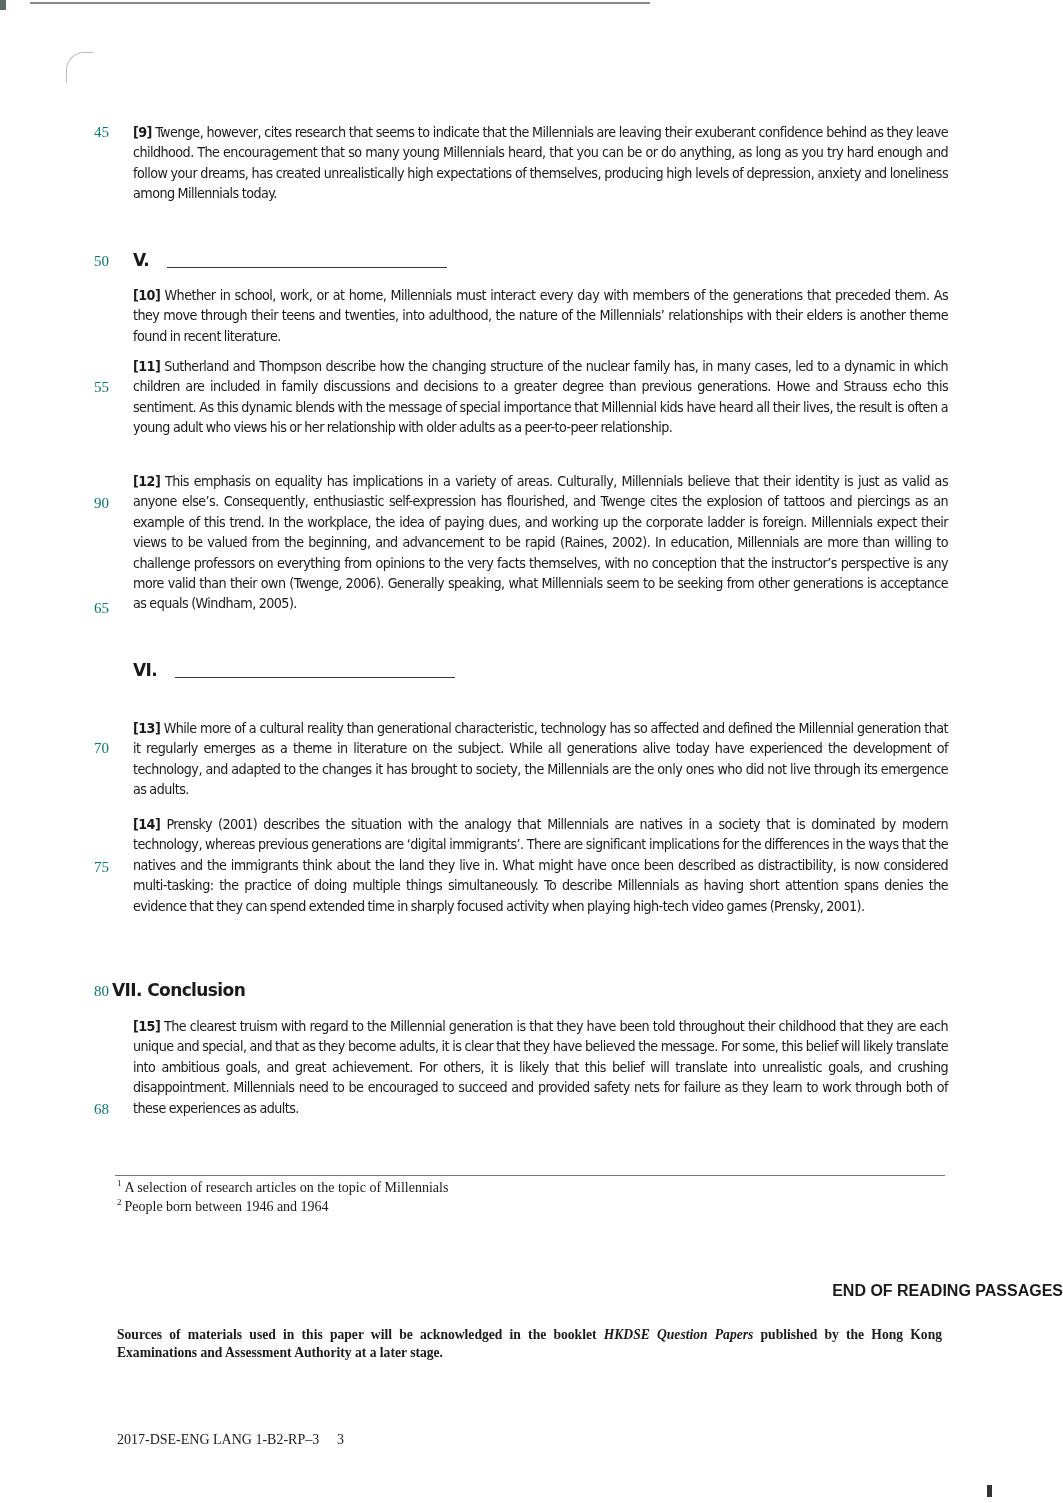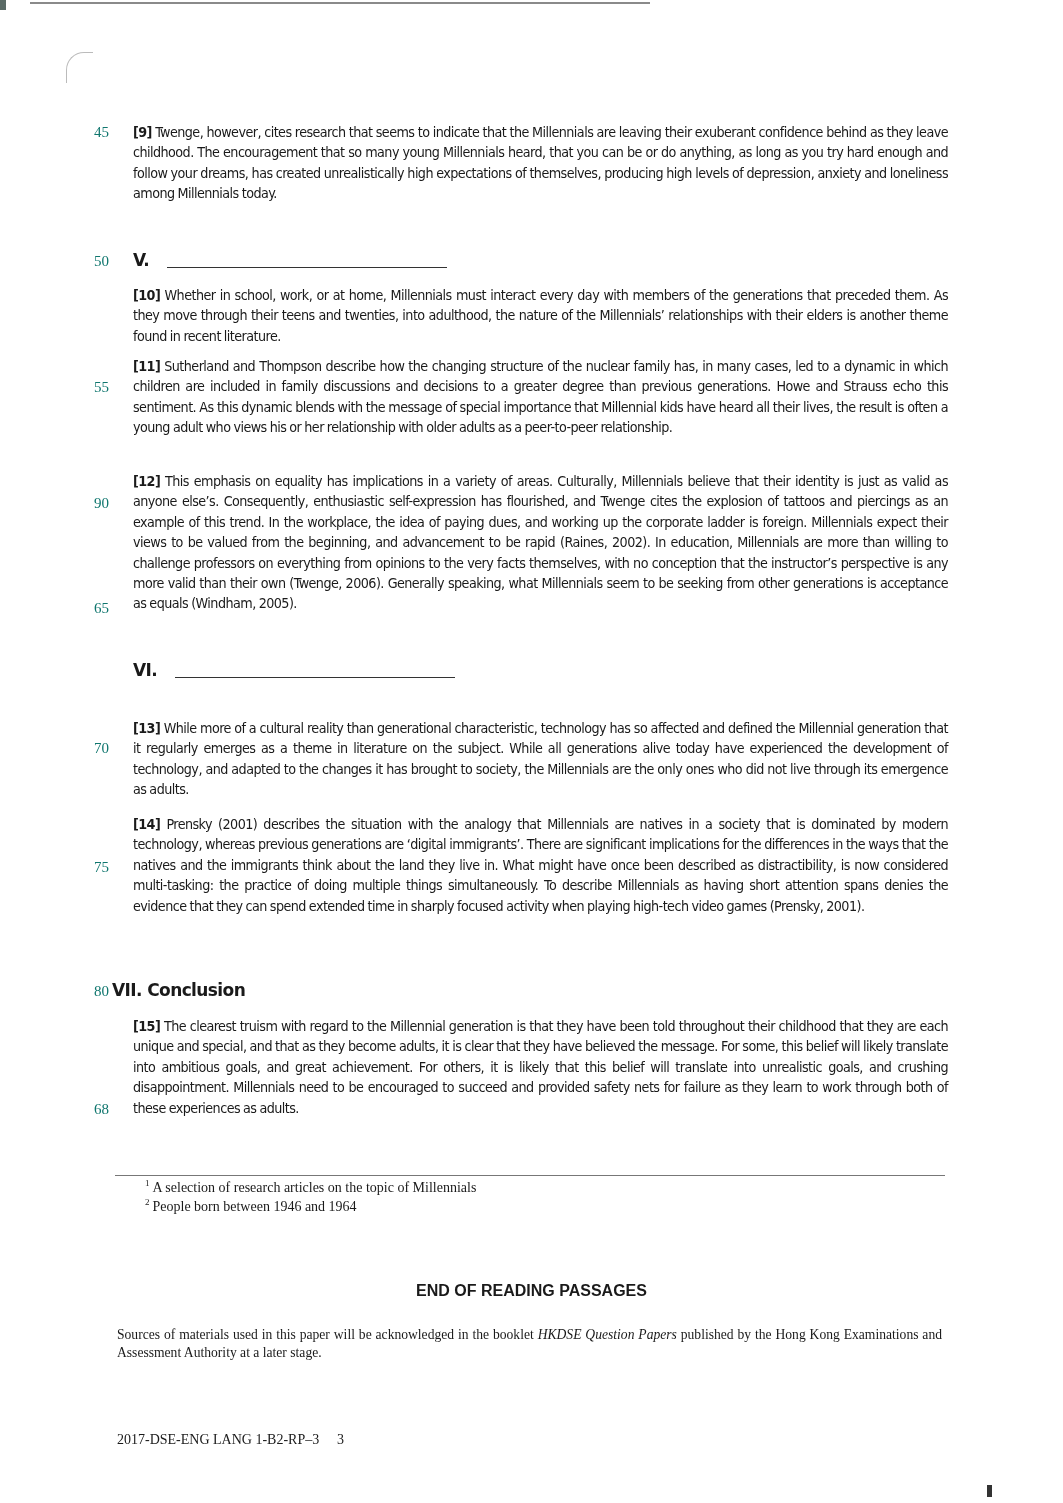--- a/index.html
+++ b/index.html
@@ -11,26 +11,26 @@
               border-left: 1.5px solid #bbb; border-top: 1.5px solid #bbb; border-radius: 18px 0 0 0; }
   .passage { position: absolute; left: 133px; width: 815px; font-family: "DejaVu Sans", sans-serif;
              font-size: 14.2px; line-height: 20.4px; text-align: justify; letter-spacing: -0.55px;
              word-spacing: -0.5px; font-stretch: condensed; }
   .para b { font-weight: bold; }
   .lineno { position: absolute; left: 94px; font-family: "Liberation Serif", serif; font-size: 15px; color: #0f766e; }
   .heading { position: absolute; left: 133px; font-family: "DejaVu Sans", sans-serif; font-weight: bold;
              font-size: 17px; letter-spacing: -0.6px; }
   .blank { display: inline-block; width: 280px; border-bottom: 1.5px solid #333; margin-left: 18px; vertical-align: -2px; }
   .fn-rule { position: absolute; left: 115px; top: 1175px; width: 830px; height: 1px; background: #777; }
-  .footnote { position: absolute; left: 117px; font-family: "Liberation Serif", serif; font-size: 14px; margin-left: 28px; }
+  .footnote { position: absolute; left: 117px; font-family: "Liberation Serif", serif; font-size: 14px; }
   .footnote sup { font-size: 9px; vertical-align: 6px; margin-right: 3px; }
-  .end-title { position: absolute; left: 0; width: 1063px; top: 1282px; text-align: center;
+  .end-title { position: absolute; left: 0; width: 1063px; top: 1282px; text-align: right;
                font-family: "Liberation Sans", sans-serif; font-weight: bold; font-size: 16px; }
   .sources { position: absolute; left: 117px; top: 1326px; width: 825px; font-family: "Liberation Serif", serif;
-             font-size: 13.6px; line-height: 18px; text-align: justify; }
+             font-size: 13.6px; line-height: 18px; text-align: justify; font-weight: bold; }
   .footer-code { position: absolute; left: 117px; top: 1432px; font-family: "Liberation Serif", serif; font-size: 14px; text-align: center; }
   .page-num { position: absolute; left: 337px; top: 1432px; font-family: "Liberation Serif", serif; font-size: 14px; }
   .scan-mark { position: absolute; left: 987px; top: 1485px; width: 5px; height: 12px; background: #333; }
 </style>
 </head>
 <body>
 
 <div class="top-corner"></div>
 <div class="top-rule"></div>
 <div class="scan-arc"></div>

